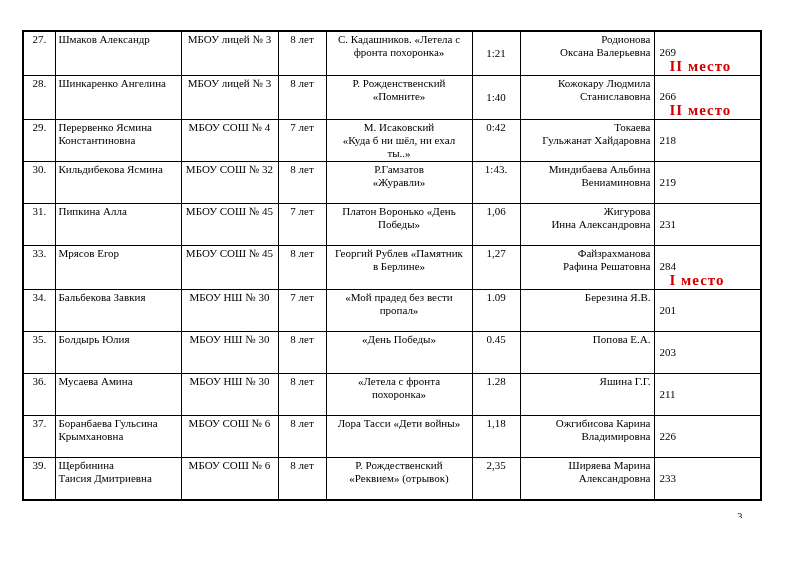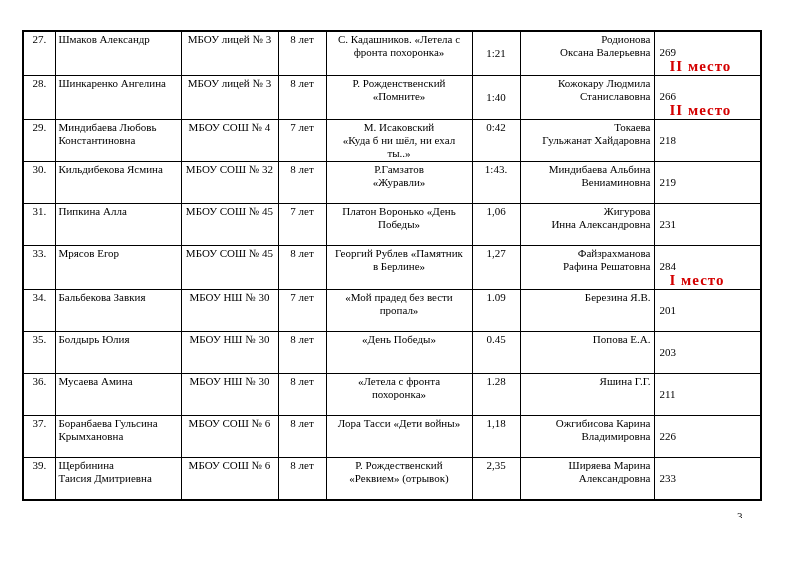--- a/index.html
+++ b/index.html
@@ -115,21 +115,21 @@
     <td class="c-teacher">Кожокару Людмила
 Станиславовна</td>
     <td class="c-score has-place">
       <span class="score">266</span>
       <span class="place">II место</span>
     </td>
   </tr>
 
   <tr>
     <td class="c-num">29.</td>
-    <td class="c-name">Миндибаева Любовь
+    <td class="c-name">Перервенко Ясмина
 Константиновна</td>
     <td class="c-school">МБОУ СОШ № 4</td>
     <td class="c-age">7 лет</td>
     <td class="c-poem">М. Исаковский
 «Куда б ни шёл, ни ехал
 ты..»</td>
     <td class="c-time">0:42</td>
     <td class="c-teacher">Токаева
 Гульжанат Хайдаровна</td>
     <td class="c-score">

